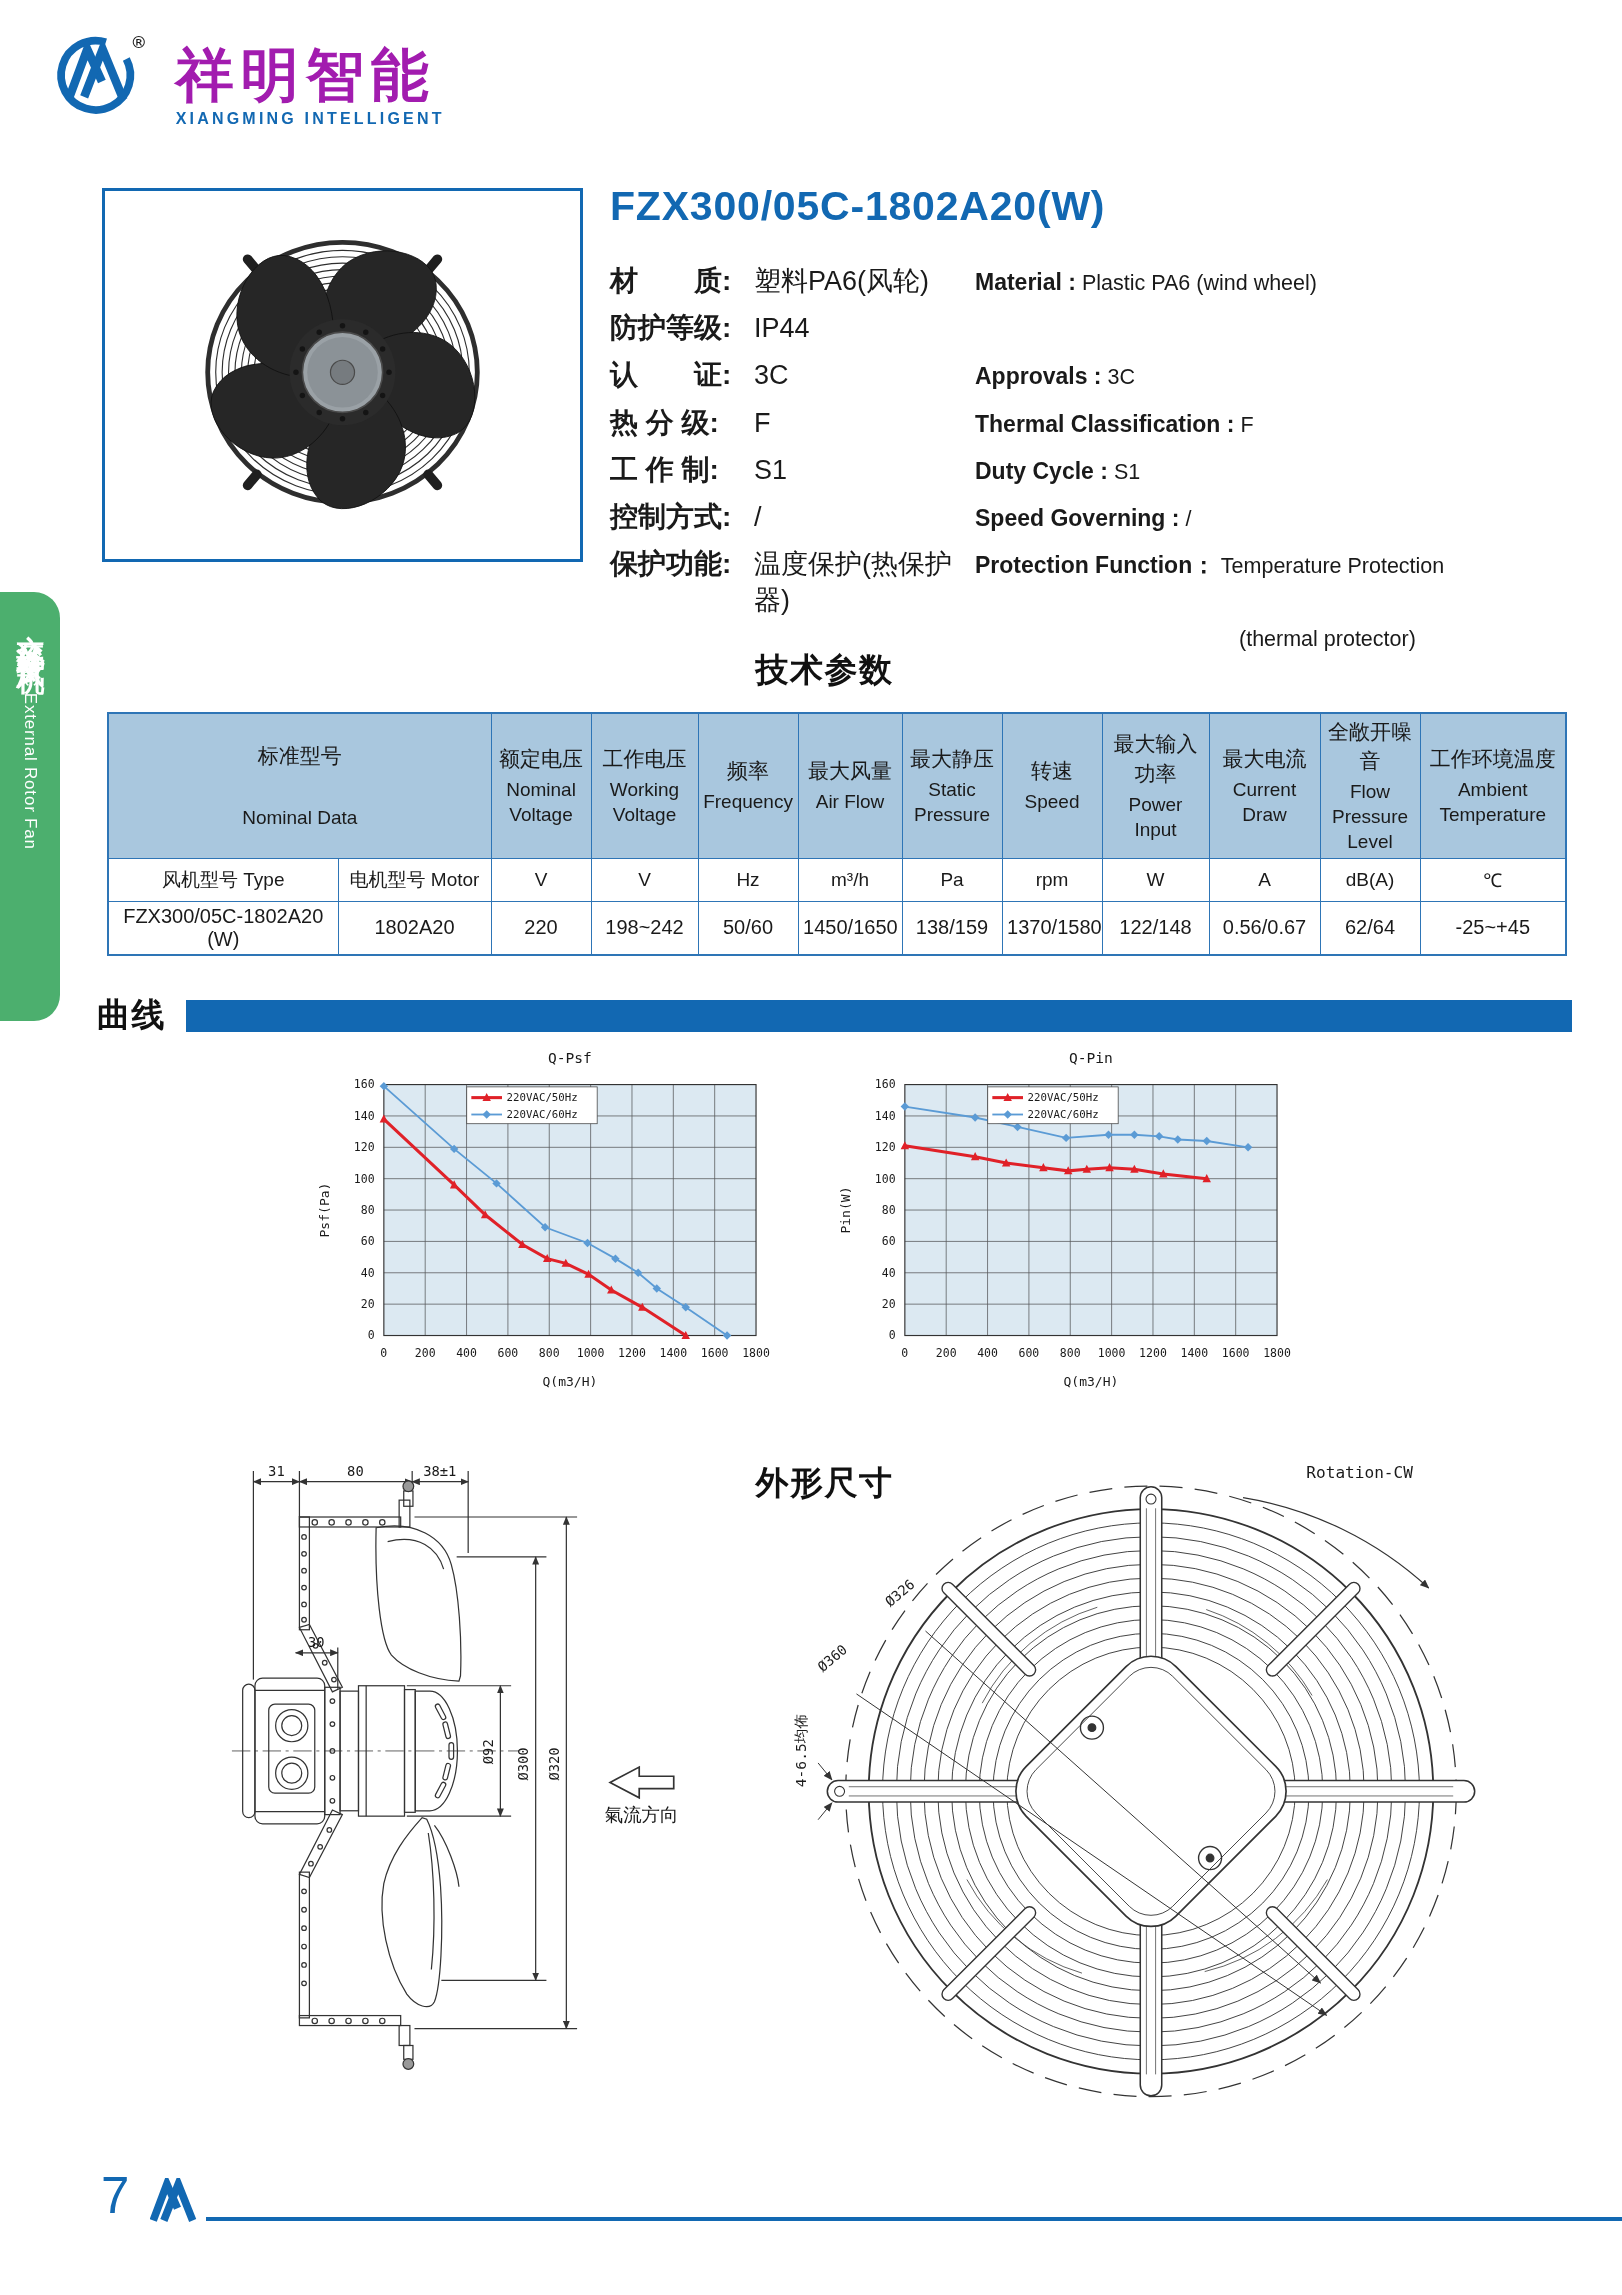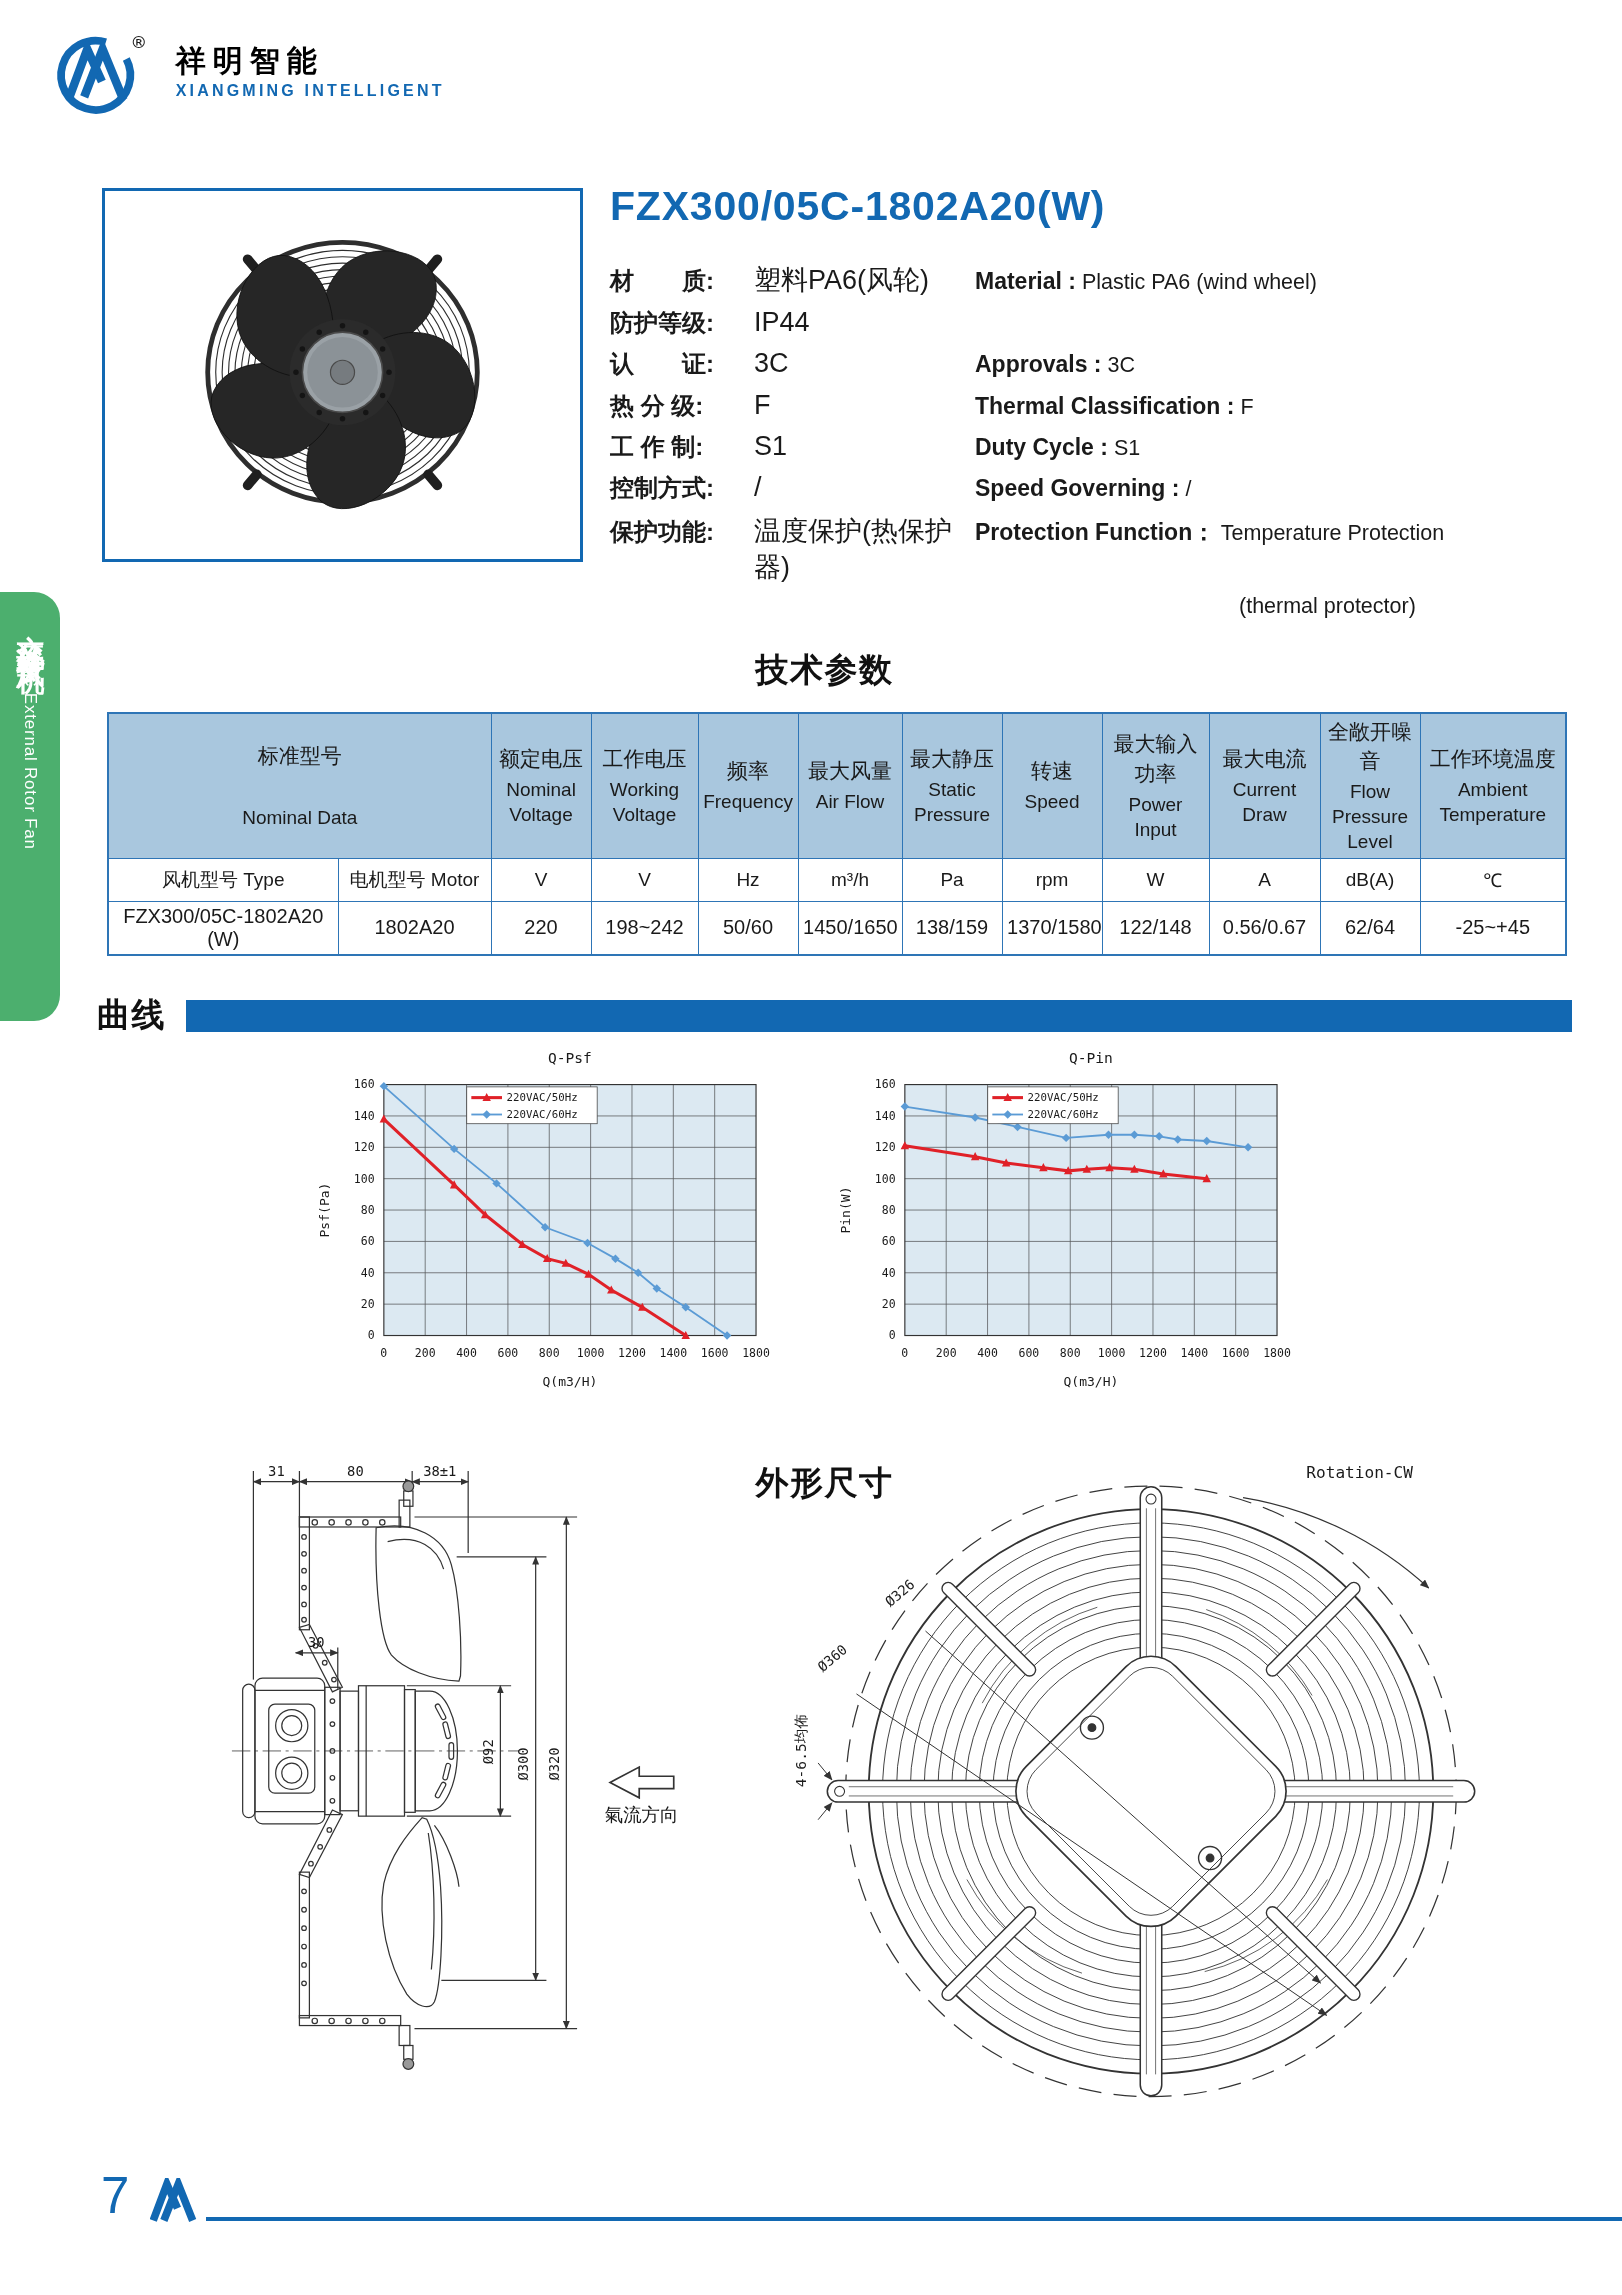--- a/index.html
+++ b/index.html
@@ -9,31 +9,31 @@
   
   .side-tab { position:absolute; left:0; top:592px; width:60px; height:429px;
     background:#4CAF6E; border-radius:0 26px 26px 0; display:flex; flex-direction:column;
     align-items:center; padding-top:20px; }
   .side-tab .zh { writing-mode:vertical-rl; color:#fff; font-size:28px; font-weight:bold; letter-spacing:5.4px; }
   .side-tab .en { writing-mode:vertical-rl; color:#fff; font-size:17px; margin-top:12.3px; letter-spacing:0.8px; }
 
   
   .brand { position:absolute; left:48px; top:26px; display:flex; align-items:flex-start; }
   .brand-text { margin-left:10.7px; margin-top:20px; }
-  .brand-zh { color:#000000; font-size:30px; font-weight:bold; letter-spacing:7px; line-height:1.0; }
+  .brand-zh { color:#a21caf; font-size:58px; font-weight:bold; letter-spacing:7px; line-height:1.0; }
   .brand-en { color:#1268B2; font-size:16px; font-weight:bold; letter-spacing:3.2px; margin-top:6.1px; }
 
   
   .product-image-box { position:absolute; left:102px; top:188px; width:481px; height:374px;
     border:3.1px solid #1268B2; background:#fff; display:flex; align-items:center; justify-content:center; }
   .product-info { position:absolute; left:610px; top:183px; width:966px; }
   .model-title { color:#1268B2; font-size:41px; font-weight:bold; letter-spacing:0.8px; }
   .specs { margin-top:32px; }
   .spec-row { display:flex; align-items:baseline; margin-bottom:9.2px; }
-  .zh-label { width:144px; font-weight:bold; font-size:24px; white-space:pre; flex:none; }
+  .zh-label { width:144px; font-weight:bold; font-size:28px; white-space:pre; flex:none; }
   .zh-value { width:221px; font-size:27px; flex:none; }
   .en-pair  { flex:1; font-size:21.5px; }
   .en-pair b { font-size:23px; }
   .spec-note { margin-left:629px; font-size:21.5px; margin-top:8px; }
 
   
   .section-header { position:absolute; left:97px; right:51px; display:flex; align-items:center; }
   .section-header h2 { font-size:33px; font-weight:bold; color:#111; letter-spacing:1.5px; margin-right:20px; white-space:nowrap; }
   .section-header .bar { flex:1; height:32px; background:#1268B2; }
   #hdr-tech   { top:648px;flex-direction:column; }

